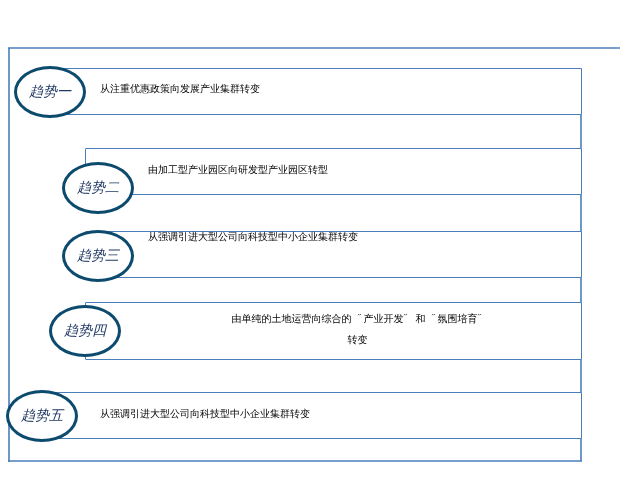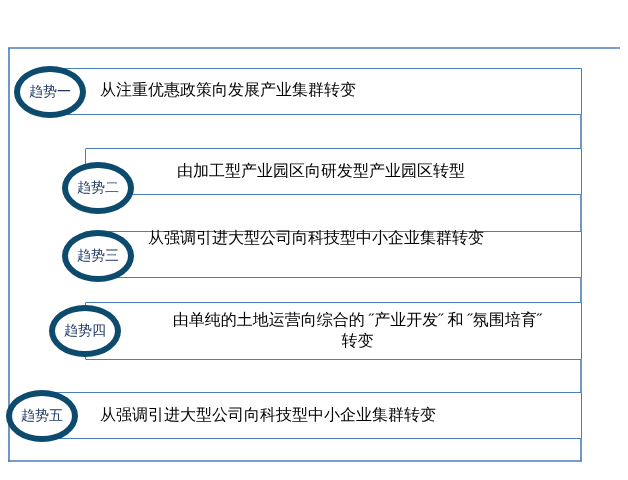--- a/index.html
+++ b/index.html
@@ -44,39 +44,40 @@
   }
   .bar {
     position: absolute;
     box-sizing: border-box;
     border: 1px solid #4a7ebb;
     background: #ffffff;
     border-radius: 1px;
   }
   .bar-text {
     position: absolute;
-    font-size: 16px;
+    font-size: 10px;
     line-height: 21px;
     color: #000000;
-    font-family: Liberation Serif, serif;
+    font-family: Liberation Mono, monospace;
     white-space: pre-wrap;
   }
   .circle {
     position: absolute;
     box-sizing: border-box;
-    border: 6px solid #0c4a6e;
+    border: 3px solid #0c4a6e;
     border-radius: 50%;
     background: #ffffff;
     display: flex;
     align-items: center;
     justify-content: center;
     font-size: 14px;
     color: #1f3864;
     font-family: "DejaVu Sans", "Liberation Sans", sans-serif;
     letter-spacing: 0px;
+    font-style: italic;
   }
 </style>
 </head>
 <body>
 
 <div id="canvas">
 
 
   <svg class="svg-layer" viewBox="0 0 628 480">
 
@@ -90,21 +91,21 @@
   </svg>
 
   <div class="row" style="left:0;top:0;">
     <div class="bar" style="left:37px;top:68px;width:545px;height:47px;"></div>
     <div class="bar-text" style="left:100px;top:79px;width:470px;">从注重优惠政策向发展产业集群转变</div>
     <div class="circle" style="left:14px;top:66px;width:72px;height:52px;">趋势一</div>
   </div>
 
   <div class="row" style="left:0;top:0;">
     <div class="bar" style="left:85px;top:148px;width:497px;height:47px;"></div>
-    <div class="bar-text" style="left:148px;top:160px;width:425px;margin-left:29px;">由加工型产业园区向研发型产业园区转型</div>
+    <div class="bar-text" style="left:148px;top:160px;width:425px;">由加工型产业园区向研发型产业园区转型</div>
     <div class="circle" style="left:62px;top:162px;width:72px;height:52px;">趋势二</div>
   </div>
 
   <div class="row" style="left:0;top:0;">
     <div class="bar" style="left:85px;top:231px;width:497px;height:47px;"></div>
     <div class="bar-text" style="left:148px;top:227px;width:425px;">从强调引进大型公司向科技型中小企业集群转变</div>
     <div class="circle" style="left:62px;top:230px;width:72px;height:52px;">趋势三</div>
   </div>
 
   <div class="row" style="left:0;top:0;">

